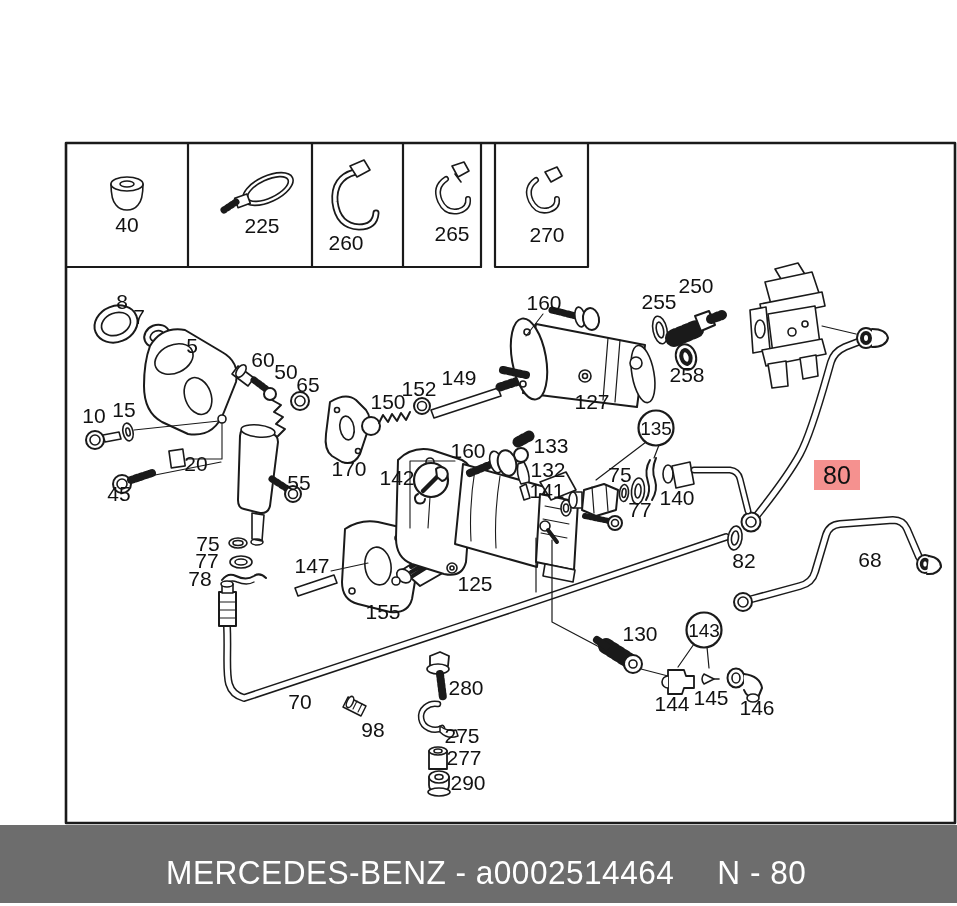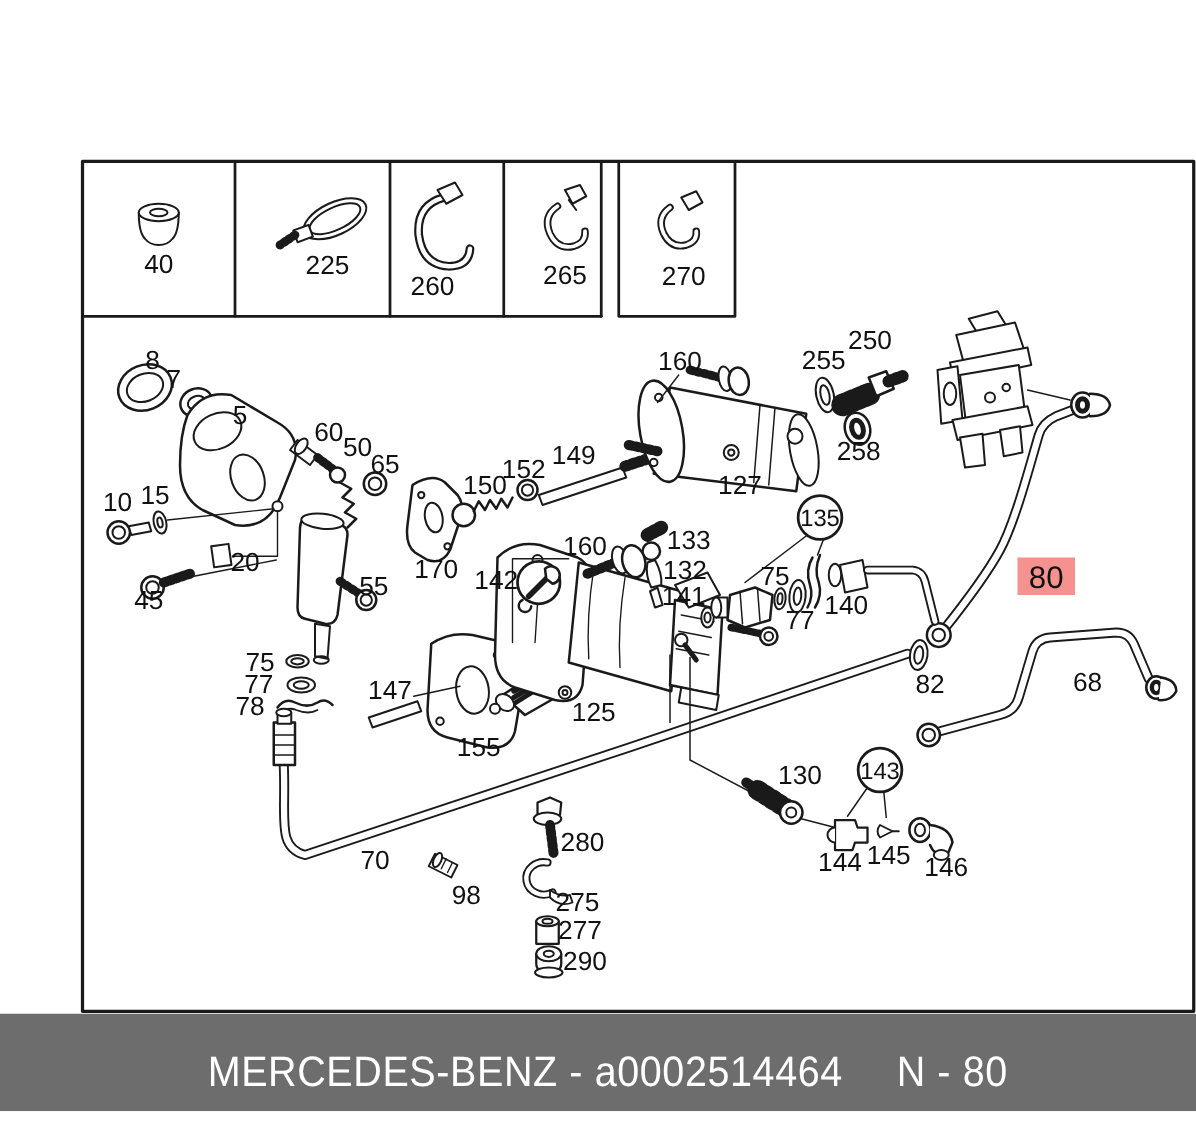--- a/index.html
+++ b/index.html
@@ -1,17 +1,17 @@
 <!DOCTYPE html>
 <html><head>
 <meta charset="utf-8">
 <style>
   html,body{margin:0;padding:0;background:#fff;}
   .page{position:relative;width:957px;height:889px;background:#ffffff;overflow:hidden;
-        font-family:"Liberation Sans",sans-serif;}
+        font-family:"Liberation Sans",sans-serif;margin-top:14px;}
   svg{position:absolute;left:0;top:0;}
   .plabel{font:21px "Liberation Sans",sans-serif;fill:#111;}
   .plabel.circled{font-size:19px;}
   .plabel.hl{font-size:25px;}
   .caption-bar{position:absolute;left:0;top:811px;width:957px;height:95px;
         display:flex;align-items:center;justify-content:center;gap:20px;}
   .caption-bar span{font-size:34px;letter-spacing:.5px;white-space:pre;transform:scaleX(.93);}
 </style>
 </head>
 <body>

